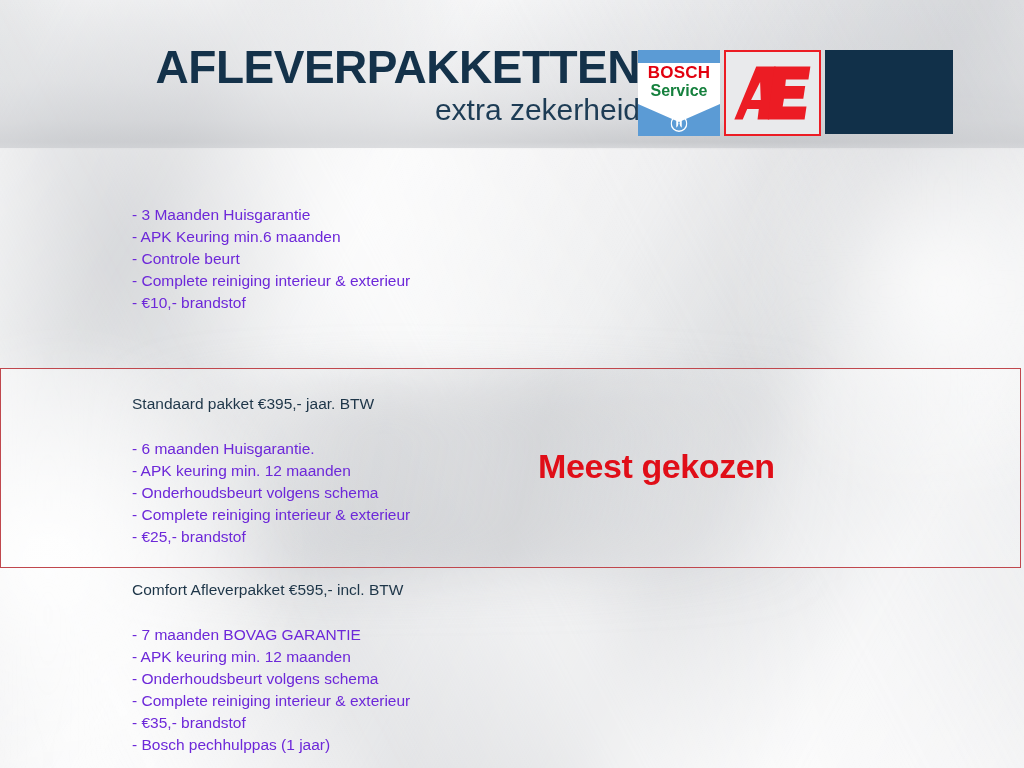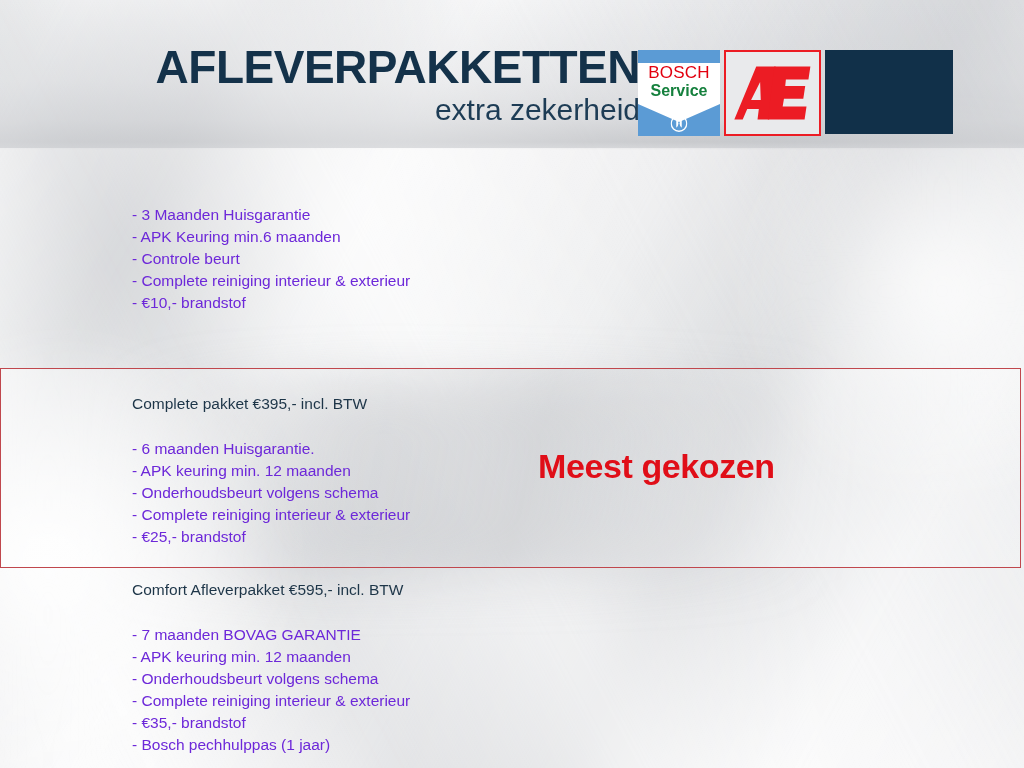--- a/index.html
+++ b/index.html
@@ -165,21 +165,21 @@
     background: #5b9bd5;
   }
   .bosch-text {
     position: absolute;
     left: 0; right: 0;
     top: 14px;
     text-align: center;
   }
   .bosch-word {
     font-size: 17px;
-    font-weight: normal;
+    font-weight: bold;
     color: #e2000f;
     letter-spacing: 0.2px;
     line-height: 1.05;
   }
   .bosch-service {
     font-size: 16px;
     font-weight: bold;
     color: #15803d;
     letter-spacing: 0px;
     line-height: 1.1;
@@ -347,21 +347,21 @@
         <li>- Complete reiniging interieur &amp; exterieur</li>
         <li>- €10,- brandstof</li>
       </ul>
     </div>
   </div>
 
   <div id="pkg-standaard-box"></div>
 
   <div class="pkg" id="pkg-standaard">
     <div class="pkg-inner">
-      <div class="pkg-title">Complete pakket €395,- incl. BTW</div>
+      <div class="pkg-title">Standaard pakket €395,- jaar. BTW</div>
       <ul class="pkg-list">
         <li>- 6 maanden Huisgarantie.</li>
         <li>- APK keuring min. 12 maanden</li>
         <li>- Onderhoudsbeurt volgens schema</li>
         <li>- Complete reiniging interieur &amp; exterieur</li>
         <li>- €25,- brandstof</li>
       </ul>
     </div>
   </div>
 

